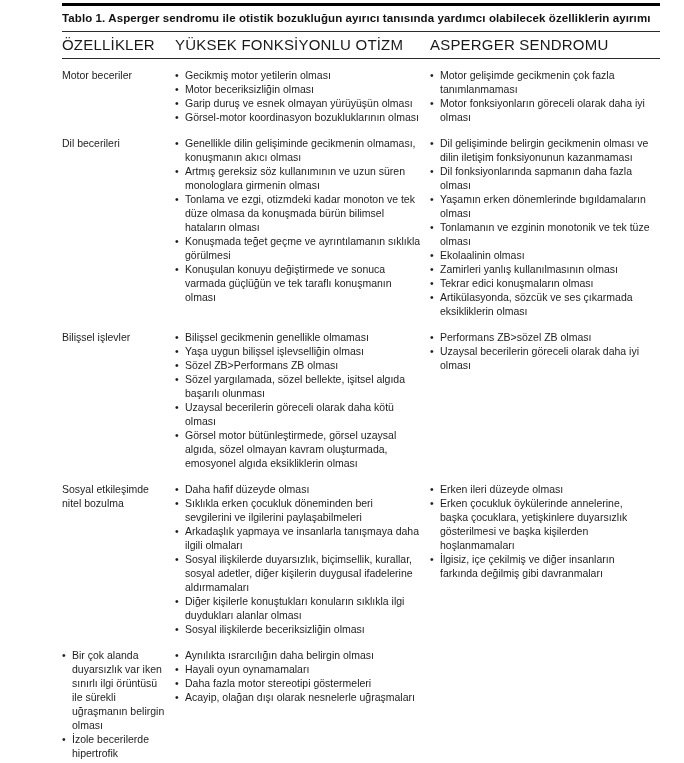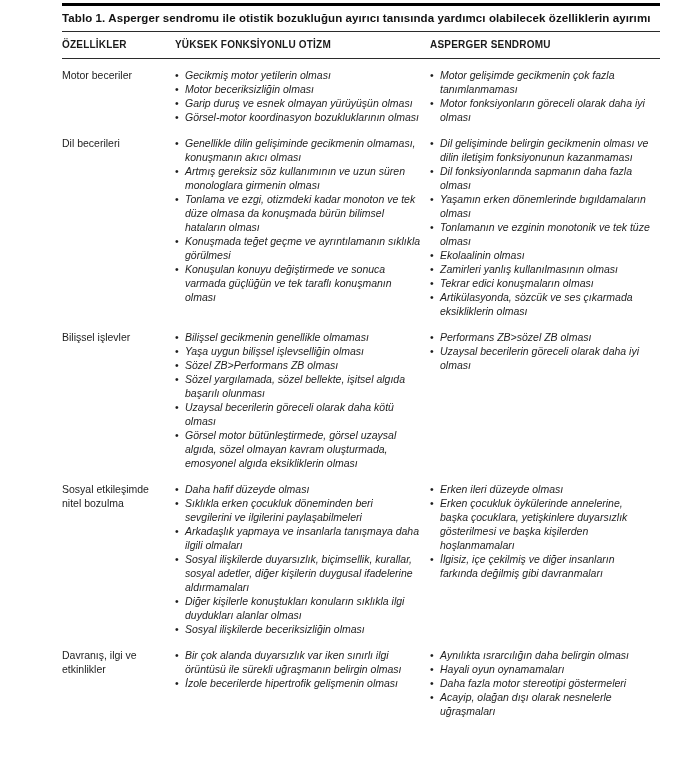--- a/index.html
+++ b/index.html
@@ -36,23 +36,23 @@
   .rule {
     height: 1px;
     background: #2b2b2b;
   }
   .header-row {
     display: grid;
     grid-template-columns: 113px 255px 230px;
     padding: 6px 0 7px 0;
   }
   .th {
-    font-size: 10px;
+    font-size: 15px;
     line-height: 13px;
-    font-weight: 700;
+    font-weight: 400;
     color: #1a1a1a;
     letter-spacing: 0.2px;
   }
   .tbody {
     padding-top: 9px;
   }
   .body-row {
     display: grid;
     grid-template-columns: 113px 255px 230px;
     margin-bottom: 12px;
@@ -67,21 +67,21 @@
   .bullet {
     display: flex;
     font-size: 10.5px;
     line-height: 14px;
     color: #1d1d1d;
   }
   .dot {
     flex: 0 0 10px;
     width: 10px;
   }
-  .bt { flex: 1; font-style: italic; }
+  .bt { flex: 1; }
 </style>
 </head>
 <body>
 
 <div class="page">
   <div class="table-wrap">
     <div class="topbar"></div>
     <div class="title">Tablo 1. Asperger sendromu ile otistik bozukluğun ayırıcı tanısında yardımcı olabilecek özelliklerin ayırımı</div>
     <div class="rule"></div>
     <div class="header-row">
@@ -257,21 +257,20 @@
               <span class="dot">•</span>
               <span class="bt">Erken çocukluk öykülerinde annelerine, başka çocuklara, yetişkinlere duyarsızlık gösterilmesi ve başka kişilerden hoşlanmamaları</span>
             </div>
             <div class="bullet">
               <span class="dot">•</span>
               <span class="bt">İlgisiz, içe çekilmiş ve diğer insanların farkında değilmiş gibi davranmaları</span>
             </div>
           </div>
         </div>
         <div class="body-row">
-          <div class="feature">Davranış, ilgi ve etkinlikler</div>
           <div class="cell">
             <div class="bullet">
               <span class="dot">•</span>
               <span class="bt">Bir çok alanda duyarsızlık var iken sınırlı ilgi örüntüsü ile sürekli uğraşmanın belirgin olması</span>
             </div>
             <div class="bullet">
               <span class="dot">•</span>
               <span class="bt">İzole becerilerde hipertrofik gelişmenin olması</span>
             </div>
           </div>

